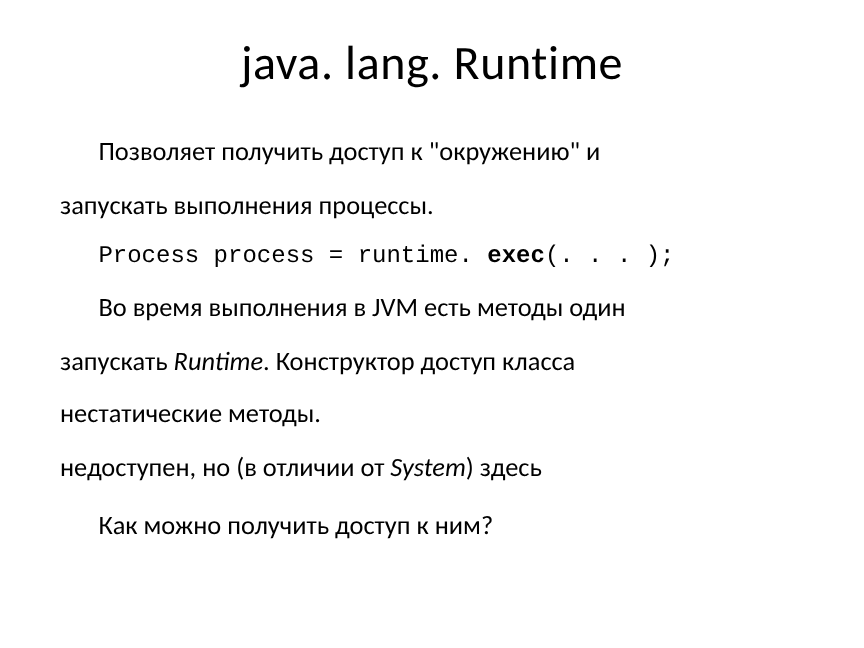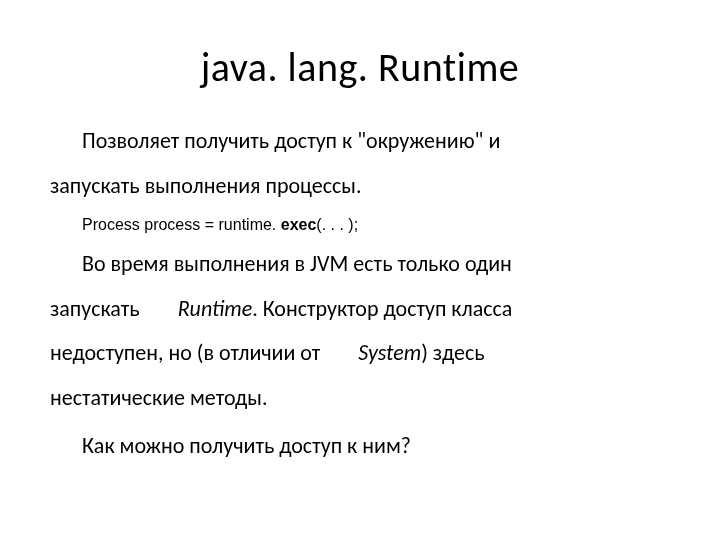--- a/index.html
+++ b/index.html
@@ -8,66 +8,65 @@
     width: 720px;
     height: 540px;
     background: #fff;
     font-family: Calibri, "Segoe UI", Arial, sans-serif;
     color: #000;
   }
   .slide {
     box-sizing: border-box;
     width: 720px;
     height: 540px;
-    padding: 35px 50px 0 50px;
+    padding: 20px 50px 0 50px;
   }
   .title {
     text-align: center;
     font-size: 40px;
     font-weight: 400;
     margin: 8px 0 30px 0;
     letter-spacing: 0.5px;
   }
   .body {
     font-size: 22px;
     line-height: 1.75;
     font-weight: 400;
   }
   .body p {
     margin: 0 0 6px 0;
   }
   .indent {
     text-indent: 32px;
   }
   .code {
-    font-family: Liberation Sans, sans-serif;
-    font-size: 16px;
+    font-family: Liberation Mono, monospace;
+    font-size: 20px;
     white-space: pre;
     margin: 0 0 6px 0;
     padding-left: 32px;
   }
   .code .bold {
     font-weight: bold;
   }
   em.it {
-    margin-left: 33px;
   }
 </style>
 </head>
 <body>
 
 <div class="slide">
   <h1 class="title">java. lang. Runtime</h1>
 
   <div class="body">
     <p class="indent">Позволяет получить доступ к "окружению" и</p>
     <p>запускать выполнения процессы.</p>
 
     <div class="code"><span>Process process = runtime. </span><span class="bold">exec</span><span>(. . . );</span></div>
 
-    <p class="indent">Во время выполнения в JVM есть только один</p>
+    <p class="indent">Во время выполнения в JVM есть методы один</p>
     <p><span>запускать </span><em class="it">Runtime</em><span>. Конструктор доступ класса</span></p>
+    <p>нестатические методы.</p>
     <p><span>недоступен, но (в отличии от </span><em class="it">System</em><span>) здесь</span></p>
-    <p>нестатические методы.</p>
 
     <p class="indent" style="margin-top:10px">Как можно получить доступ к ним?</p>
   </div>
 </div>
 
 </body></html>

